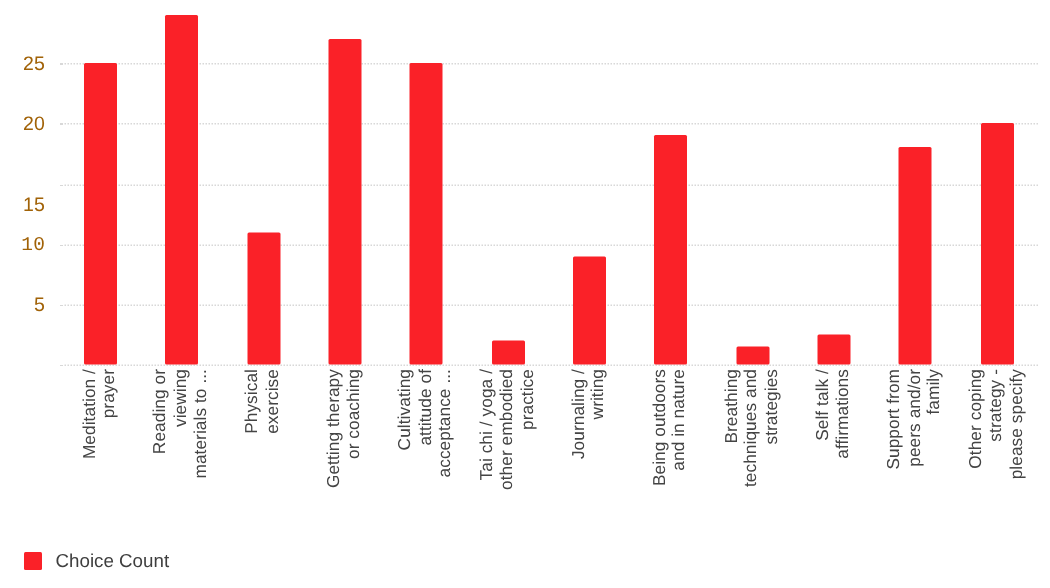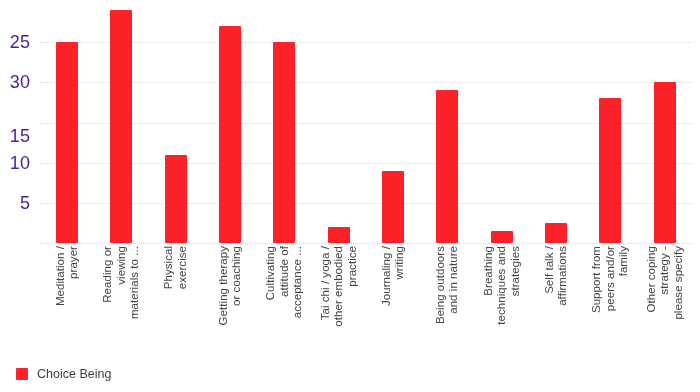--- a/index.html
+++ b/index.html
@@ -50,22 +50,22 @@
     position: absolute;
     left: 0;
     top: 2px;
     width: 36px;
     height: 241px;
   }
   .y-tick-label {
     position: absolute;
     right: 6px;
     transform: translateY(-50%);
-    font-size: 18px;
-    color: #4c1d95;
+    font-size: 13px;
+    color: #a16207;
     letter-spacing: 0.1px;
     white-space: nowrap;
   }
 
   .bars-layer {
     position: absolute;
     inset: 0;
   }
   .bar-slot {
     position: absolute;
@@ -128,23 +128,23 @@
     color: #3f3f3f;
   }
 </style>
 </head>
 <body>
 
 <div id="chart-root">
 
   <div class="y-axis" id="y-axis">
       <div class="y-tick-label" style="top: 200.833px;">5</div>
-      <div class="y-tick-label" style="top: 160.667px;">10</div>
+      <div class="y-tick-label" style="top: 160.667px; font-family: Liberation Mono, monospace;">10</div>
       <div class="y-tick-label" style="top: 134px;">15</div>
-      <div class="y-tick-label" style="top: 80.3333px;">30</div>
+      <div class="y-tick-label" style="top: 80.3333px;">20</div>
       <div class="y-tick-label" style="top: 40.1667px;">25</div>
     </div>
 
   <div class="plot-area">
     <div class="gridlines" id="gridlines">
         <div class="gridline" style="top: 200.833px;"></div>
         <div class="gridline" style="top: 160.667px;"></div>
         <div class="gridline" style="top: 120.5px;"></div>
         <div class="gridline" style="top: 80.3333px;"></div>
         <div class="gridline" style="top: 40.1667px;"></div>
@@ -242,16 +242,16 @@
       </div>
       <div class="cat-slot" style="left: 597.667px; width: 54.3333px;">
         <div class="cat-label">Other coping</div>
         <div class="cat-label">strategy -</div>
         <div class="cat-label">please specify</div>
       </div>
     </div>
 
   <div class="legend" id="legend">
       <span class="legend-swatch" style="background: rgb(250, 33, 40);"></span>
-      <span class="legend-text">Choice Being</span>
+      <span class="legend-text">Choice Count</span>
     </div>
 
 </div>
 
 </body></html>

